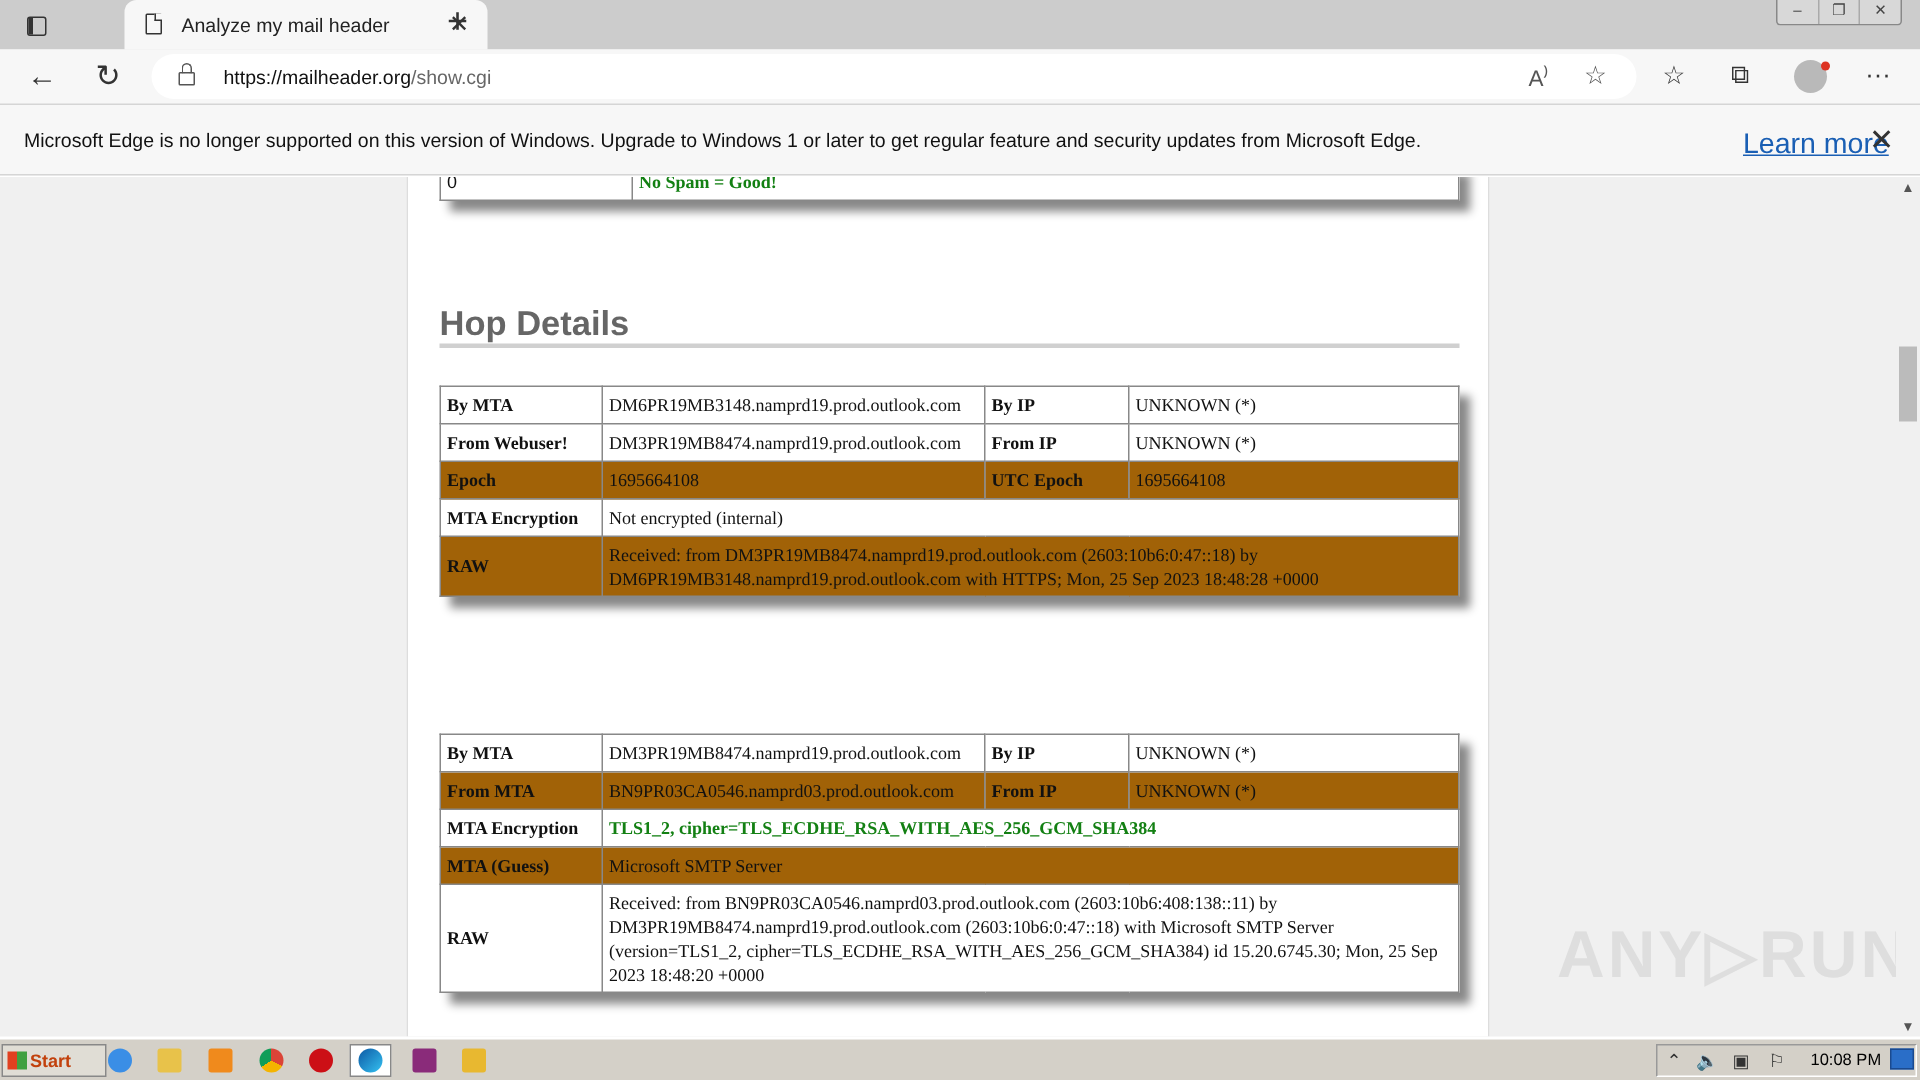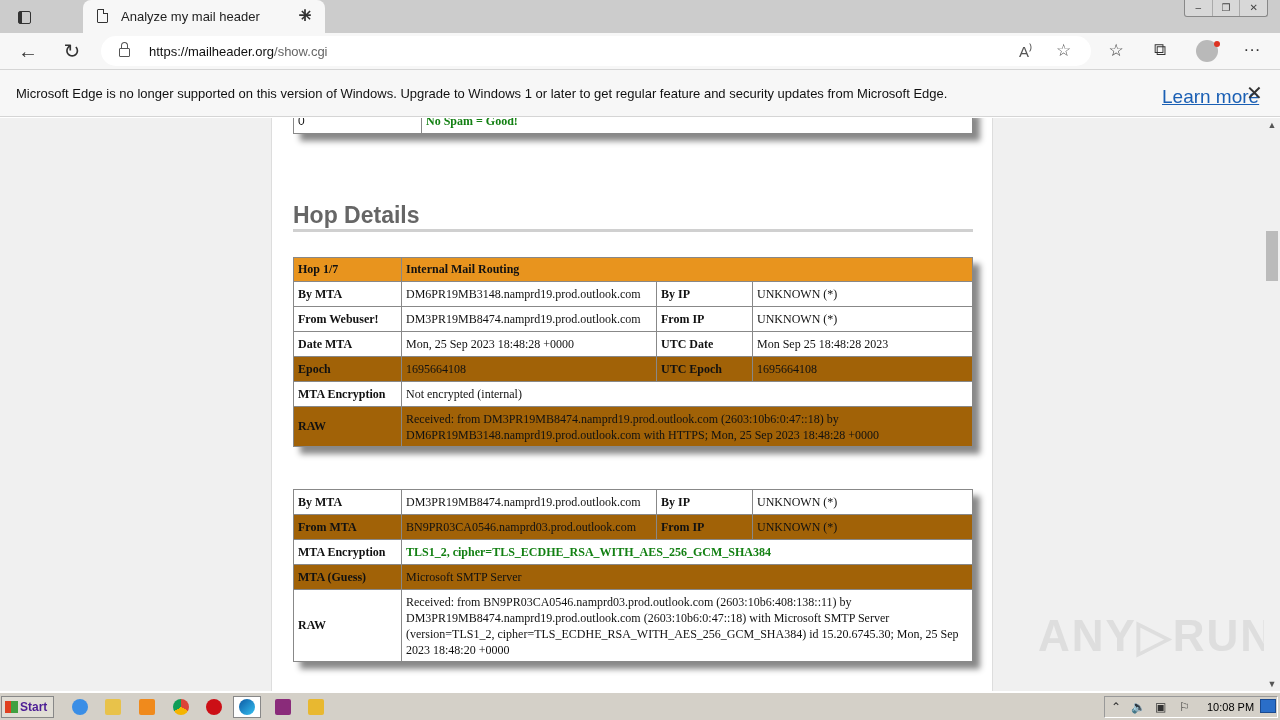--- a/index.html
+++ b/index.html
@@ -56,21 +56,21 @@
   table.hop tr.alt td { background: #a16207; }
   table.hop .green { color: #138013; font-weight: bold; }
 
   .section-title { position: absolute; left: 21px; top: 84px; font-size: 23px; font-weight: bold; color: #666; font-family: "Liberation Sans", sans-serif; }
   .section-rule { position: absolute; left: 21px; top: 111px; width: 680px; height: 3px; background: #d0d0d0; }
 
   .watermark { position: absolute; left: 1038px; top: 610px; font-size: 44px; font-weight: bold; color: rgba(200,200,200,0.45); letter-spacing: 2px; font-family: "Liberation Sans", sans-serif; }
 
   
   .taskbar { position: absolute; left: 0; top: 692px; width: 1280px; height: 28px; background: #d4d0c8; border-top: 1px solid #fff; }
-  .start { position: absolute; left: 1px; top: 3px; width: 53px; height: 22px; border: 1px solid #888; background: #e0ddd5; font-size: 12px; font-weight: bold; padding-left: 18px; line-height: 20px; color: #4c1d95; }
+  .start { position: absolute; left: 1px; top: 3px; width: 70px; height: 22px; border: 1px solid #888; background: #e0ddd5; font-size: 12px; font-weight: bold; padding-left: 18px; line-height: 20px; color: #c2410c; }
   .start .flag { position: absolute; left: 3px; top: 4px; width: 13px; height: 12px; background: linear-gradient(90deg,#e04020 50%,#40a040 50%); }
   .tb-app { position: absolute; top: 3px; width: 28px; height: 22px; display: flex; align-items: center; justify-content: center; }
   .tb-app.active { background: #fff; border: 1px solid #888; }
   .tb-app span { width: 16px; height: 16px; border-radius: 50%; display: block; }
   .tray { position: absolute; left: 1104px; top: 3px; width: 174px; height: 22px; border: 1px solid #999; border-right-color: #fff; border-bottom-color: #fff; font-size: 11px; color: #000; }
   .tray .clock { position: absolute; left: 102px; top: 4px; }
   .tray .ic { position: absolute; top: 3px; font-size: 12px; color: #333; }
 </style>
 </head>
 <body>
@@ -129,41 +129,31 @@
     <div class="section-rule"></div>
 
     <table class="hop" style="left:21px; top:139px; width:680px;">
       <colgroup>
           <col style="width:108px">
           <col style="width:255px">
           <col style="width:96px">
           <col>
         </colgroup>
       <tbody>
-          <tr class="hdr">
-        <td>Hop 1/7</td>
-        <td colspan="3">Internal Mail Routing</td>
-      </tr>
       <tr>
         <td class="lbl">By MTA</td>
         <td>DM6PR19MB3148.namprd19.prod.outlook.com</td>
         <td class="lbl">By IP</td>
         <td>UNKNOWN (*)</td>
       </tr>
       <tr>
         <td class="lbl">From Webuser!</td>
         <td>DM3PR19MB8474.namprd19.prod.outlook.com</td>
         <td class="lbl">From IP</td>
         <td>UNKNOWN (*)</td>
-      </tr>
-      <tr>
-        <td class="lbl">Date MTA</td>
-        <td>Mon, 25 Sep 2023 18:48:28 +0000</td>
-        <td class="lbl">UTC Date</td>
-        <td>Mon Sep 25 18:48:28 2023</td>
       </tr>
       <tr class="alt">
         <td class="lbl">Epoch</td>
         <td>1695664108</td>
         <td class="lbl">UTC Epoch</td>
         <td>1695664108</td>
       </tr>
       <tr>
         <td class="lbl">MTA Encryption</td>
         <td colspan="3">Not encrypted (internal)</td>

